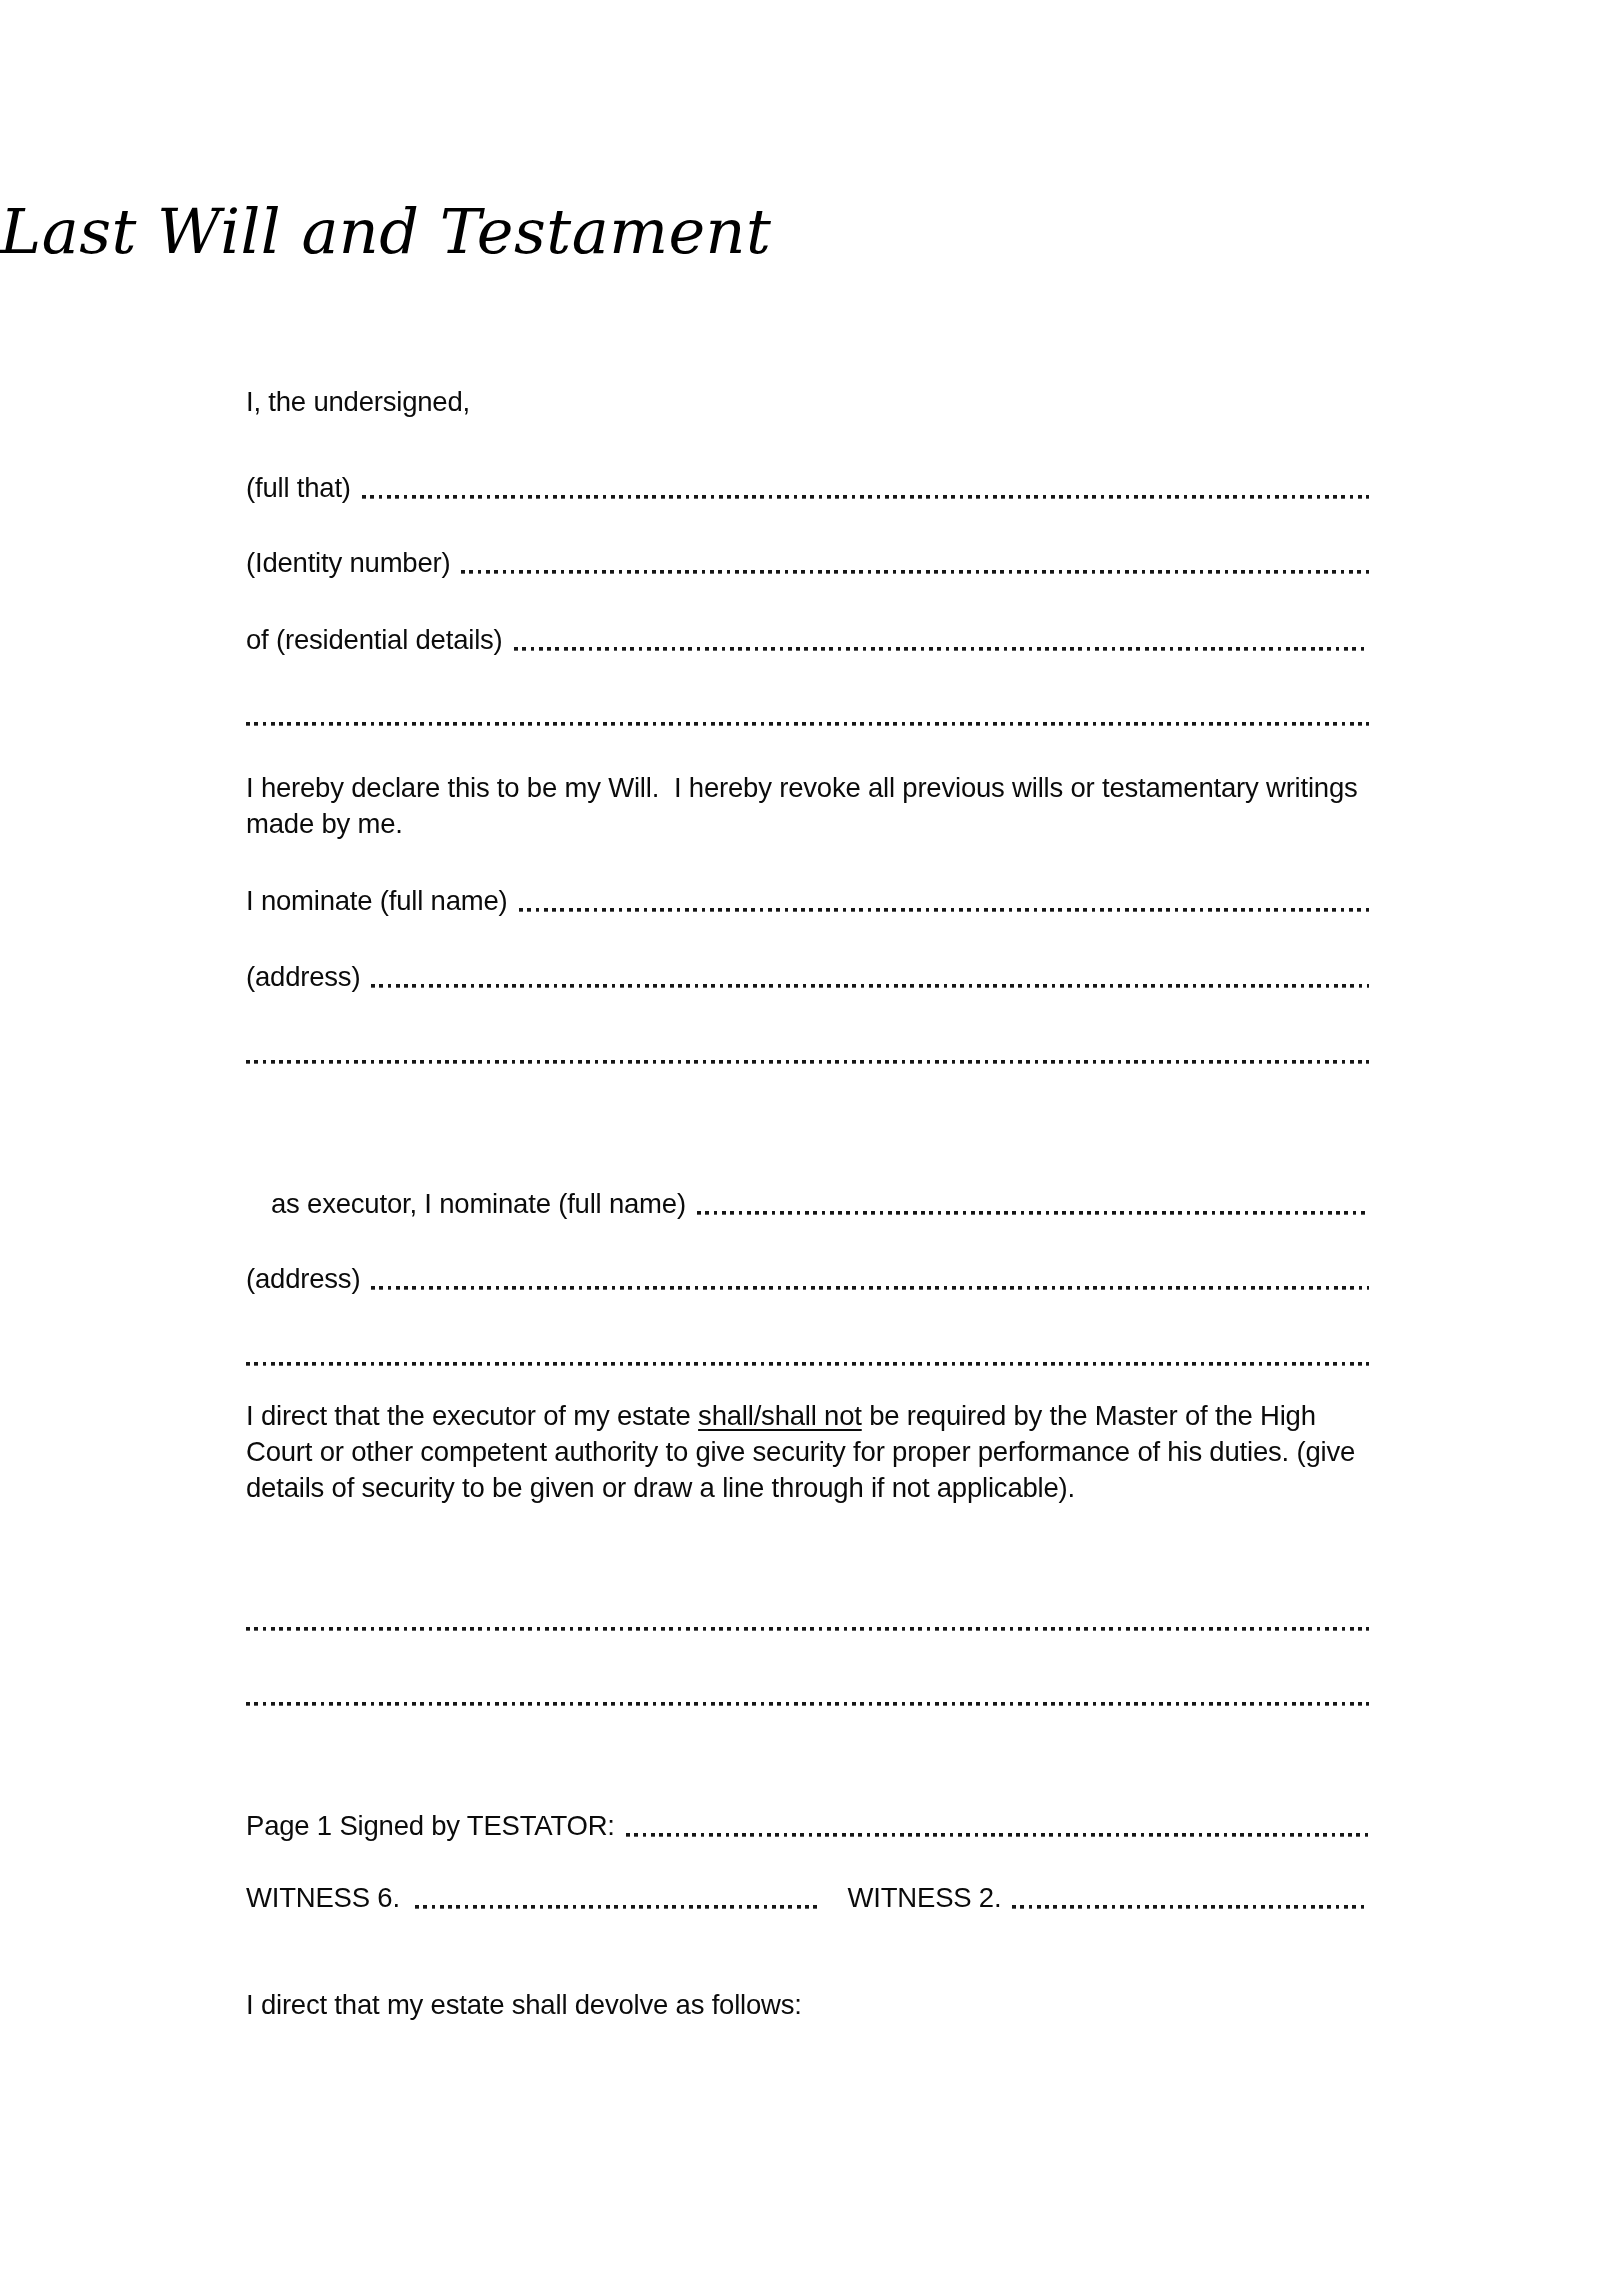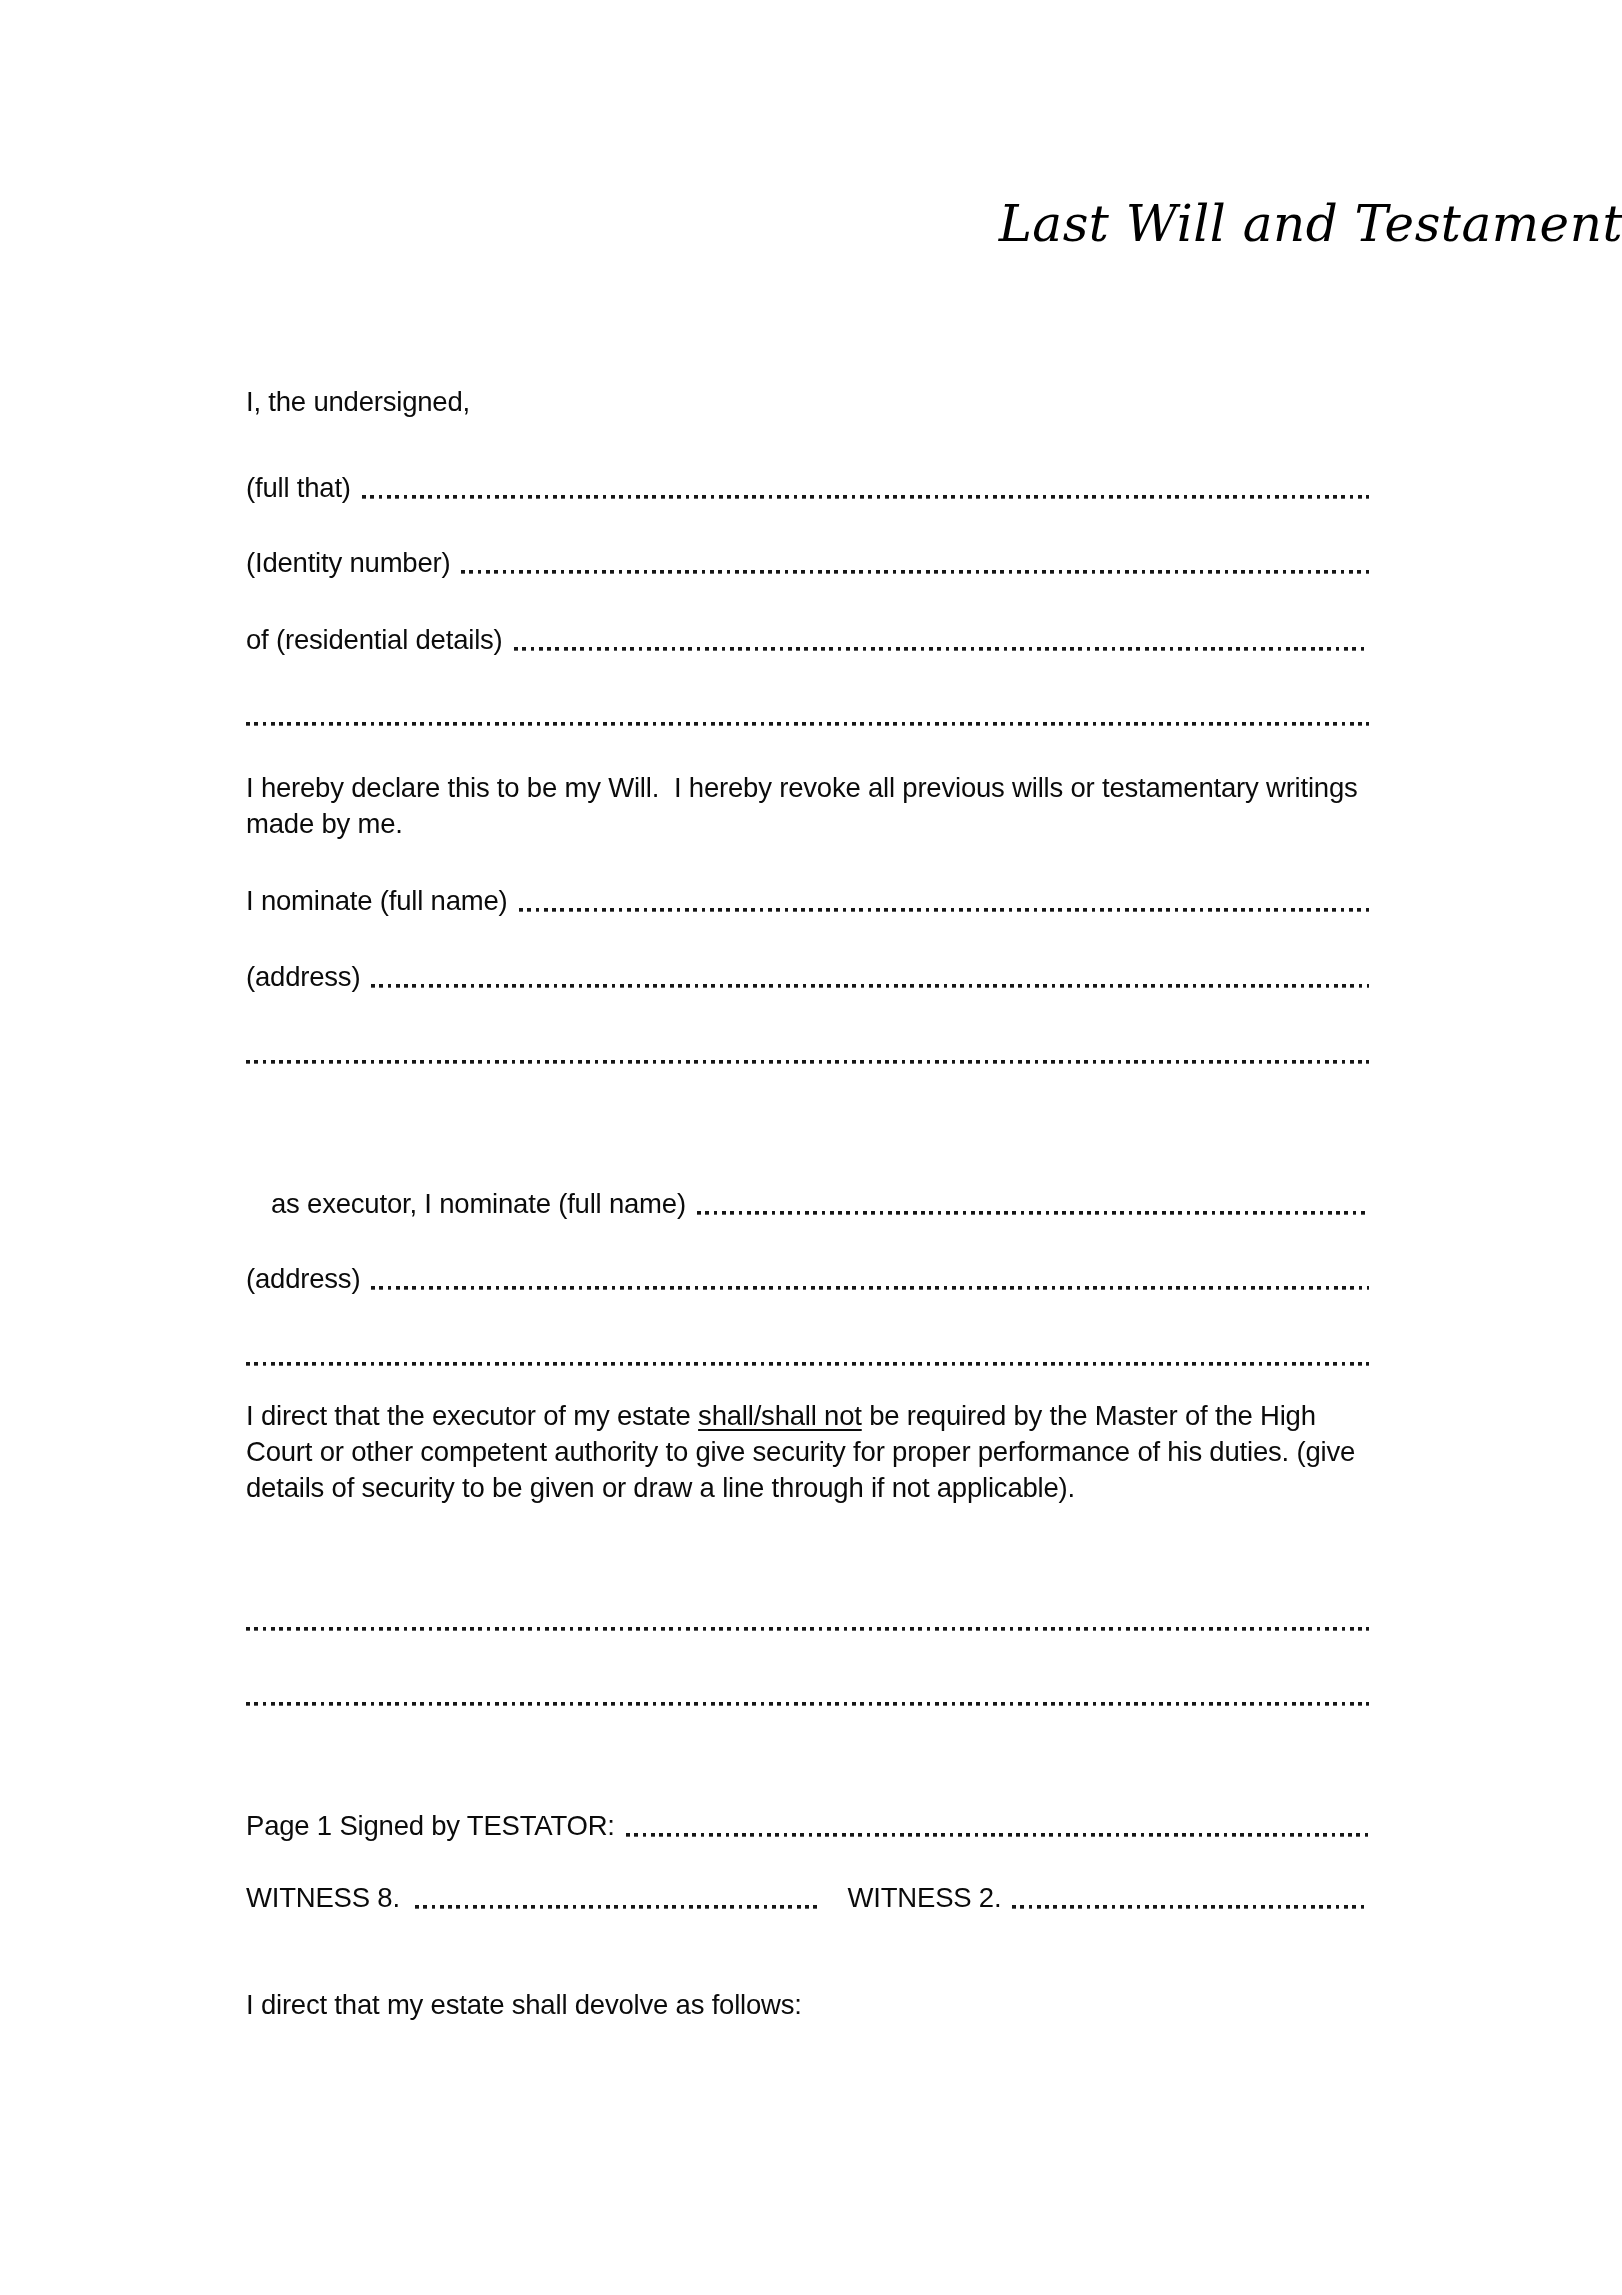--- a/index.html
+++ b/index.html
@@ -11,24 +11,24 @@
     font-family: "Liberation Sans", sans-serif;
     font-size: 27.5px;
     letter-spacing: -0.2px;
     color: #0b0b0b;
     overflow: hidden;
   }
   .abs { position: absolute; left: 246px; right: 254px; }
   .title {
     position: absolute;
     top: 195px; left: 0; width: 100%;
-    text-align: right;
+    text-align: left;
     font-family: "DejaVu Serif", serif;
     font-style: italic;
-    font-size: 50px;
+    font-size: 62px;
     letter-spacing: 0.5px;
     color: #000;
   }
   .row { display: flex; height: 35px; line-height: 35px; }
   .row .lbl { white-space: nowrap; }
   .leader {
     flex: 1 1 auto;
     margin-left: 11px;
     background-image: repeating-linear-gradient(to right, #161616 0px, #161616 3.7px, transparent 3.7px, transparent 8.3px);
     background-size: 100% 3.7px;
@@ -105,21 +105,21 @@
   <div class="abs dotline" style="top:1602px;"></div>
 
   <div class="abs dotline" style="top:1677px;"></div>
 
   <div class="abs row" style="top:1808px;">
     <span class="lbl">Page 1 Signed by TESTATOR:</span>
     <span class="leader"></span>
   </div>
 
   <div class="abs row" style="top:1880px;">
-    <span class="lbl">WITNESS 8.</span>
+    <span class="lbl">WITNESS 6.</span>
     <span class="leader fixed1"></span>
     <span class="lbl">WITNESS 2.</span>
     <span class="leader"></span>
   </div>
 
   <div class="abs oneline" style="top:1987px;">I direct that my estate shall devolve as follows:</div>
 
 </div>
 
 

